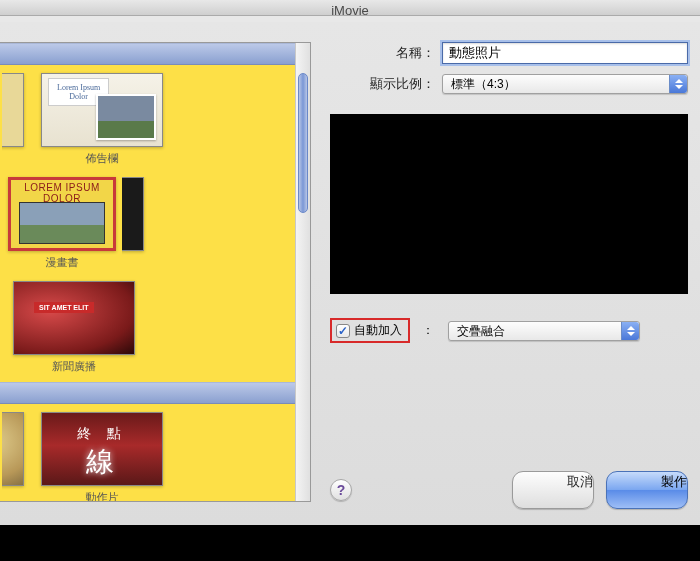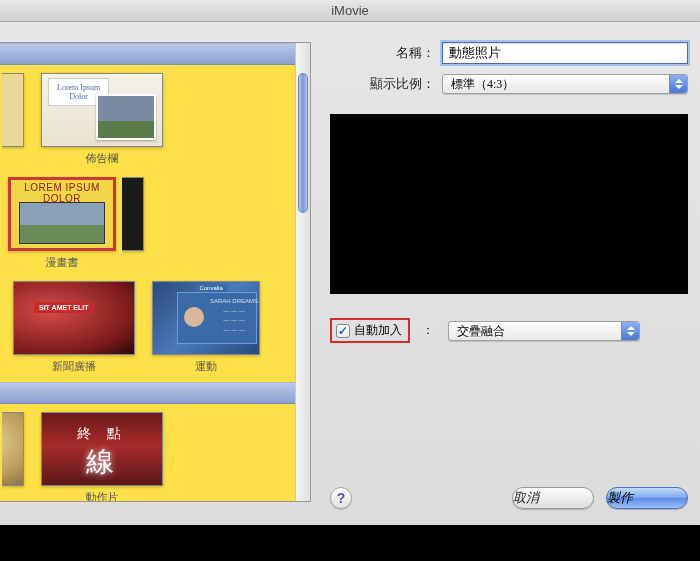--- a/index.html
+++ b/index.html
@@ -11,21 +11,21 @@
     height: 561px;
     overflow: hidden;
     position: relative;
   }
   .window {
     position: absolute;
     left: 0; top: 0; width: 700px; height: 525px;
     background: #e8e8e8;
   }
   .titlebar {
-    height: 22px;
+    height: 16px;
     background: linear-gradient(#e8e8e8, #cfcfcf);
     text-align: center;
     line-height: 22px;
     color: #4a4a4a;
     font-size: 13px;
     border-bottom: 1px solid #aaa;
   }
   .dialog-area {
     position: absolute;
     left: 0; top: 22px; right: 0; bottom: 0;
@@ -211,21 +211,21 @@
     flex: 1;
     height: 22px;
     border: 1px solid #4a6aa8;
     box-shadow: 0 0 0 2px #a8c0ea, inset 0 1px 2px rgba(0,0,0,0.15);
     padding: 0 6px;
     font-size: 13px;
     background: #fff;
     outline: none;
   }
   .select-wrap {
-    flex: 1; position: relative; font-family: Liberation Serif, serif;
+    flex: 1; position: relative;
   }
   .mac-select {
     width: 100%; height: 20px;
     background: linear-gradient(#fdfdfd, #e8e8e8);
     border: 1px solid #a0a0a0;
     border-radius: 3px;
     box-shadow: 0 1px 1px rgba(0,0,0,0.15);
     padding-left: 8px;
     line-height: 18px;
     font-size: 12px;
@@ -281,28 +281,28 @@
     width: 22px; height: 22px; border-radius: 50%;
     background: linear-gradient(#fff,#e0e0e0);
     border: 1px solid #a8a8a8;
     color: #6a4a9a; font-weight: bold;
     display: flex; align-items: center; justify-content: center;
     font-size: 14px;
     box-shadow: 0 1px 1px rgba(0,0,0,0.2);
   }
   .footer-spacer { flex: 1; }
   .push-btn {
-    min-width: 82px; height: 22px;
+    min-width: 82px; height: 38px;
     border-radius: 11px;
     border: 1px solid #9a9a9a;
     background: linear-gradient(#fdfdfd,#dedede);
     font-size: 13px; color: #222;
     margin-left: 12px;
     box-shadow: 0 1px 1px rgba(0,0,0,0.2);
-    text-align: left; line-height: 20px; font-style: italic;
+    text-align: right; line-height: 20px;
   }
   .push-btn.default {
     background: linear-gradient(#c6dbfb,#7aa6f0 50%,#5a8ce8 51%,#9ebef6);
     border-color: #4a72b8;
     color: #000;
   }
 </style>
 </head>
 <body>
 
@@ -327,27 +327,20 @@
             <div class="template-item" style="width:120px;">
               <div class="thumb-box tb-comic" style="width:108px;"></div>
               <div class="template-label">漫畫書</div>
             </div>
             <div class="template-item partial-left" style="height:96px;">
               <div class="thumb-box tb-film"></div>
             </div>
             <div class="template-item">
               <div class="thumb-box tb-news"></div>
               <div class="template-label">新聞廣播</div>
-            </div>
-            <div class="template-item" style="width:120px;">
-              <div class="thumb-box tb-sport" style="width:108px;">
-                <div class="tag">Convalia</div>
-                  <div class="card"></div>
-              </div>
-              <div class="template-label">運動</div>
             </div>
           </div>
         </div>
 
         <div class="section">
           <div class="section-header"></div>
           <div class="template-grid">
             <div class="template-item partial-left" style="height:96px;">
               <div class="thumb-box tb-adventure"></div>
             </div>

